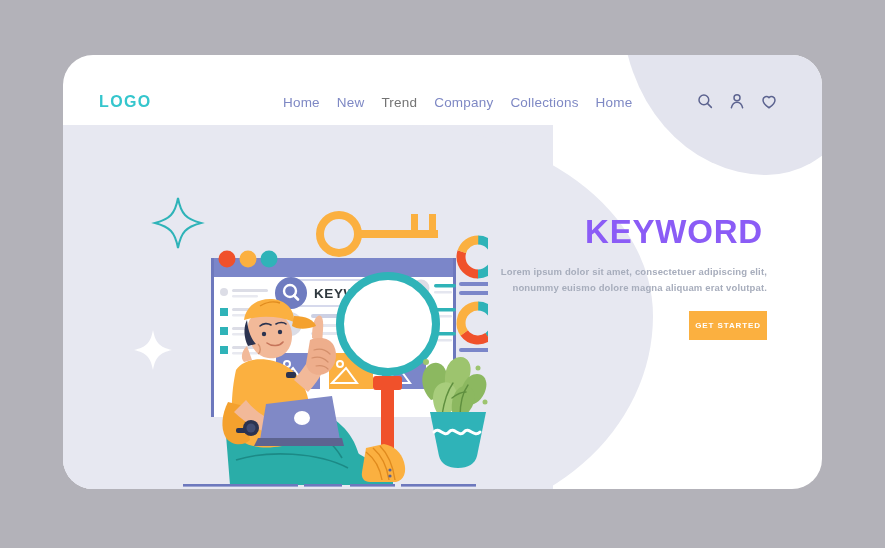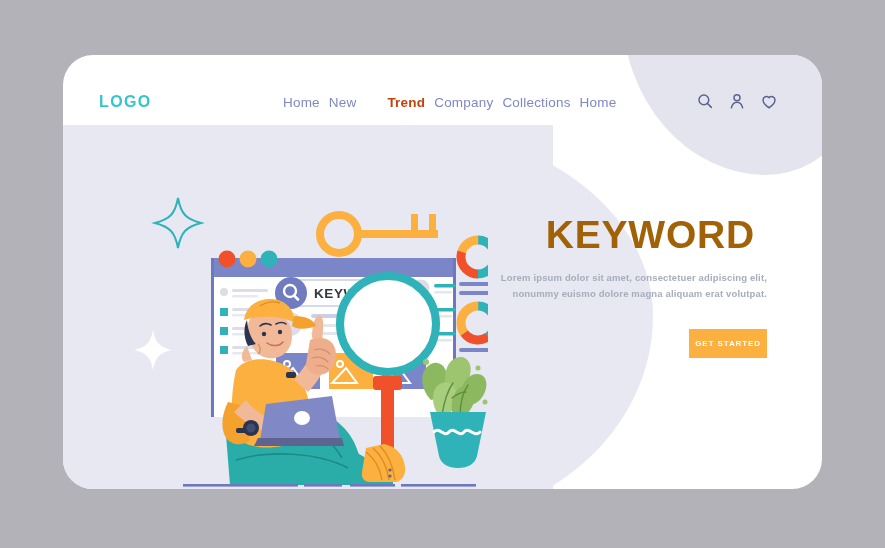--- a/index.html
+++ b/index.html
@@ -82,34 +82,33 @@
     font-size: 16px;
     font-weight: bold;
     letter-spacing: 1.4px;
     color: #35c6cd;
   }
   .nav {
     position: absolute;
     left: 220px;
     top: 40px;
     display: flex;
-    gap: 9px;
+    gap: 17px;
     align-items: center;
   }
   .nav-item {
     font-size: 13.5px;
     color: #7e88c4;
     letter-spacing: 0.2px;
     white-space: nowrap;
     cursor: pointer;
   }
   .nav-item.active {
-    color: #c2410c;
-    font-weight: bold;
-    margin-left: 22px;
+    color: #737373;
+    font-weight: normal;
   }
   .header-icons {
     position: absolute;
     right: 44px;
     top: 37px;
     display: flex;
     gap: 14px;
     align-items: center;
   }
   .hicon {
@@ -123,33 +122,33 @@
   
   .hero {
     position: absolute;
     right: 55px;
     top: 160px;
     width: 300px;
     text-align: right;
     z-index: 25;
   }
   .hero-title {
-    font-size: 39px;
+    font-size: 33px;
     font-weight: bold;
     letter-spacing: 0.8px;
-    color: #a16207;
-    margin: 0 12px 16px 0;
+    color: #8b5cf6;
+    margin: 0 4px 16px 0;
     line-height: 1;
   }
   .hero-desc {
     font-size: 9.5px;
     line-height: 1.65;
     color: #a7adbc;
     font-weight: bold;
-    margin: 0 0 28px 0;
+    margin: 0 0 16px 0;
     letter-spacing: 0.15px;
   }
   .cta-btn {
     display: inline-block;
     background: #fbb040;
     color: #ffffff;
     border: none;
     font-size: 8px;
     font-weight: bold;
     letter-spacing: 0.9px;

